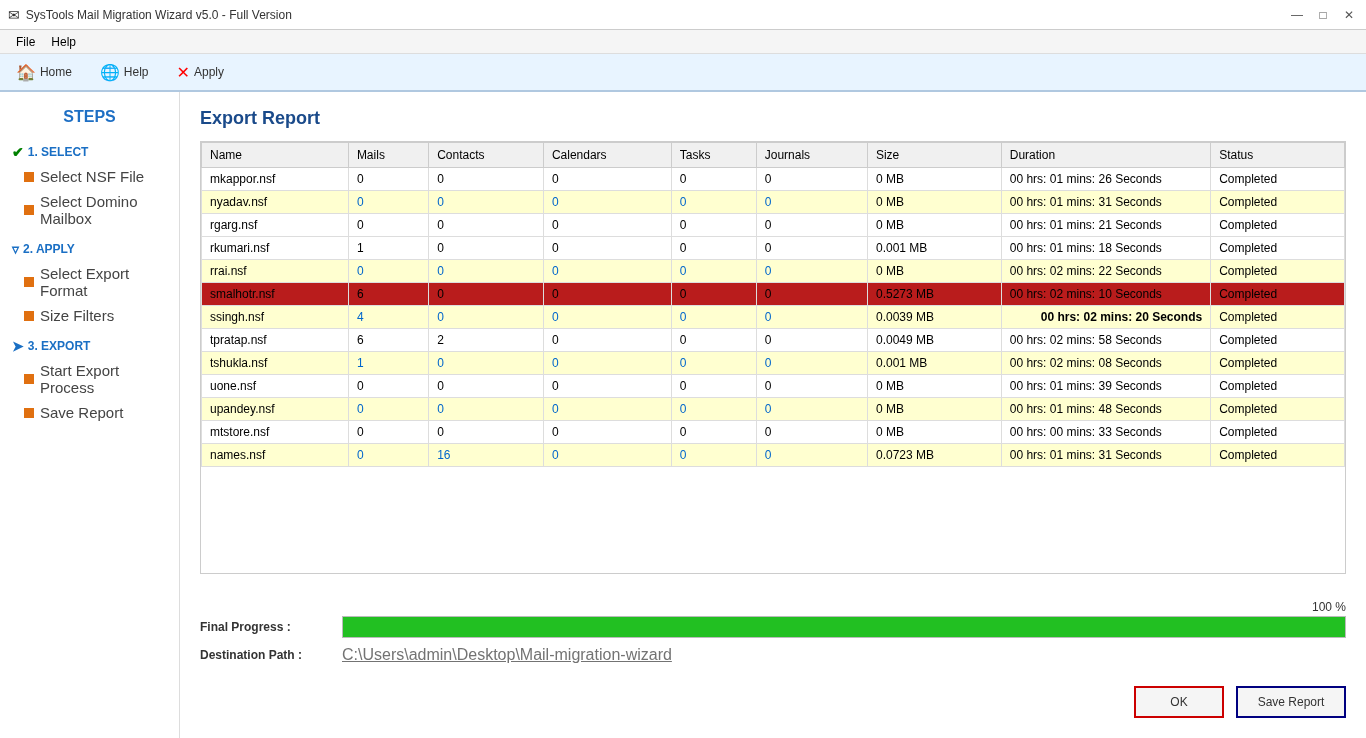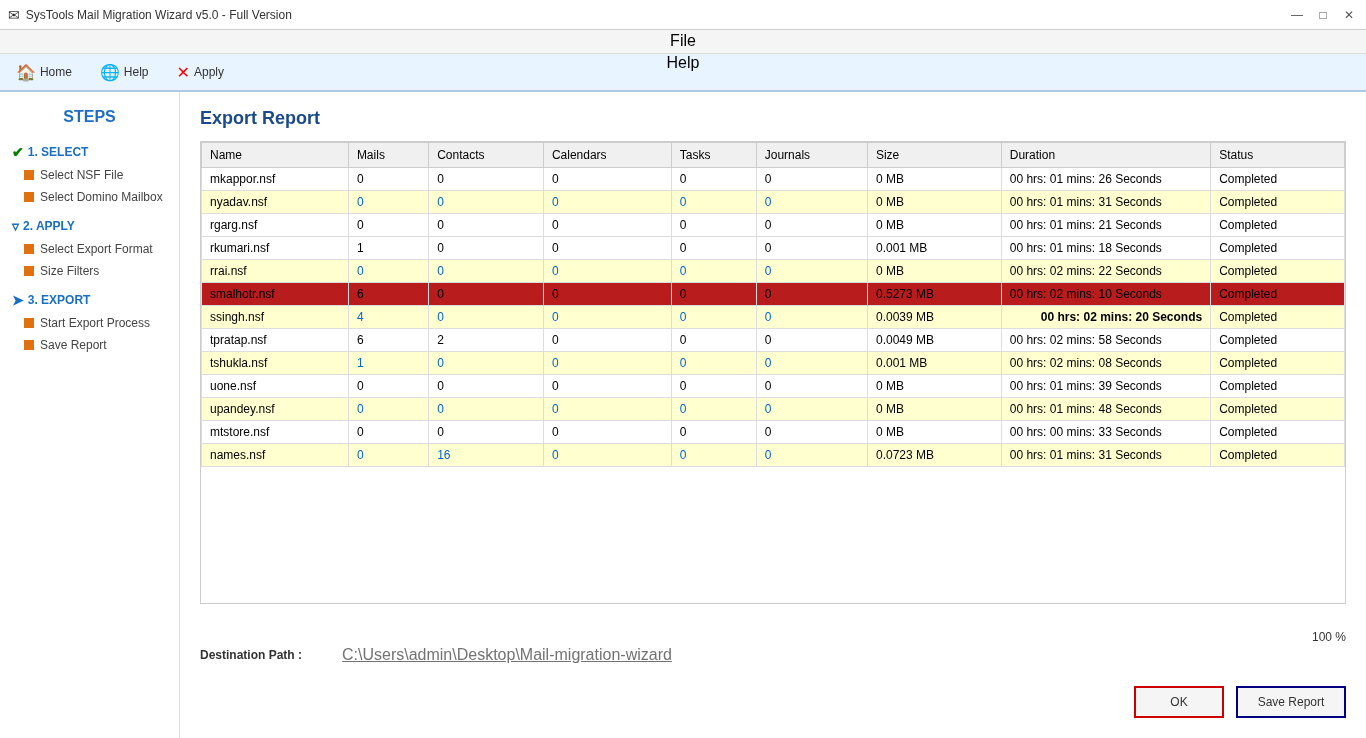--- a/index.html
+++ b/index.html
@@ -23,22 +23,21 @@
     .window-btn { width: 18px; height: 18px; display: flex; align-items: center; justify-content: center; cursor: pointer; font-size: 12px; color: #555; }
 
     
     .menu-bar {
       background: #f5f5f5;
       height: 24px;
       display: flex;
       align-items: center;
       padding: 0 8px;
       border-bottom: 1px solid #ddd;
-      font-size: 16px;
-      flex-direction: column;
+      font-size: 12px;
     }
     .menu-item { padding: 2px 8px; cursor: pointer; }
 
     
     .toolbar {
       background: #e8f4ff;
       height: 38px;
       display: flex;
       align-items: center;
       padding: 0 10px;
@@ -78,21 +77,21 @@
       display: flex; align-items: center;
       padding: 4px 12px;
       font-size: 12px;
       font-weight: bold;
       color: #333;
       gap: 4px;
     }
     .step-item {
       display: flex; align-items: center;
       padding: 4px 10px 4px 24px;
-      font-size: 12px;
+      font-size: 15px;
       color: #444;
       cursor: pointer;
       gap: 6px;
     }
     .step-bullet { width: 10px; height: 10px; background: #e07010; display: inline-block; flex-shrink: 0; }
 
     
     .content-area {
       flex: 1;
       background: #fff;
@@ -478,20 +477,26 @@
                 <td style="font-weight: normal;">00 hrs: 01 mins: 31 Seconds</td>
                 <td>Completed</td>
               </tr>
             </tbody>
         </table>
       </div>
     </div>
 
     <div class="progress-area">
       <div class="progress-pct">100 %</div>
+      <div class="progress-row">
+        <span class="progress-label">Final Progress :</span>
+        <div class="progress-bar-bg">
+          <div class="progress-bar-fill" style="width:100%;"></div>
+        </div>
+      </div>
       <div class="dest-row">
         <span class="dest-label">Destination Path :</span>
         <span class="dest-path">C:\Users\admin\Desktop\Mail-migration-wizard</span>
       </div>
     </div>
 
     <div class="bottom-buttons">
       <button class="btn-ok">OK</button>
       <button class="btn-save-report">Save Report</button>
     </div>

